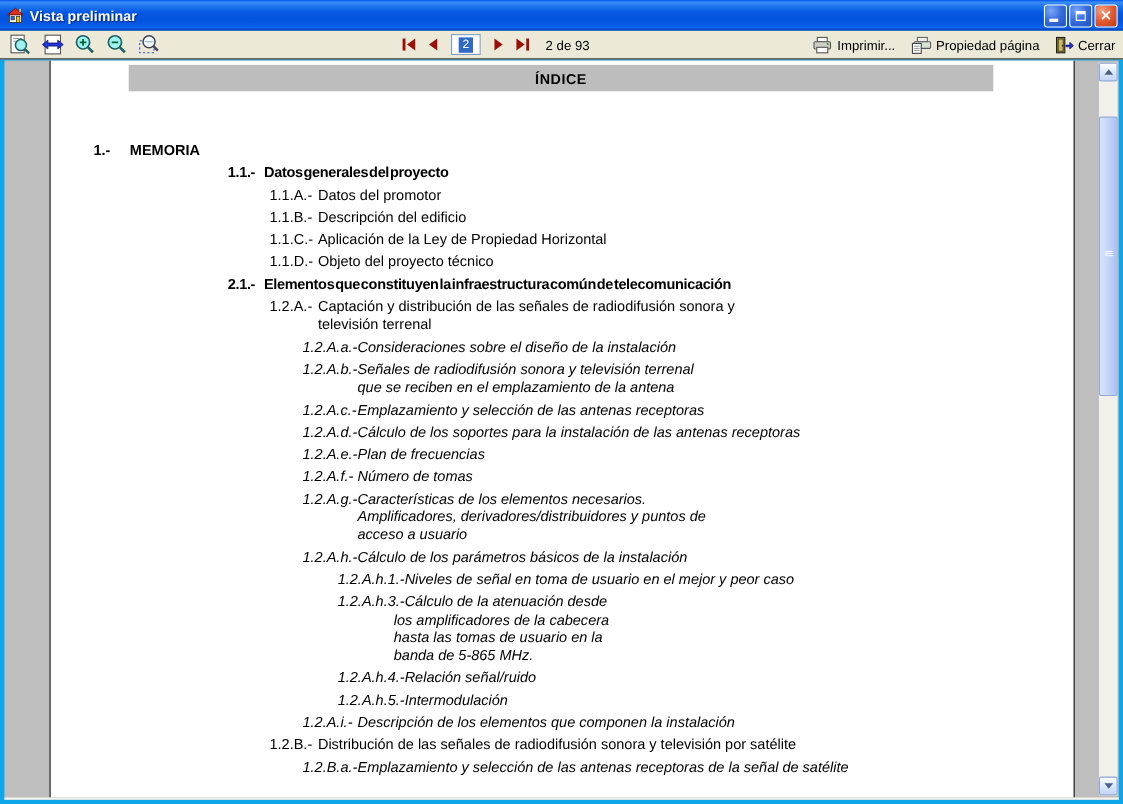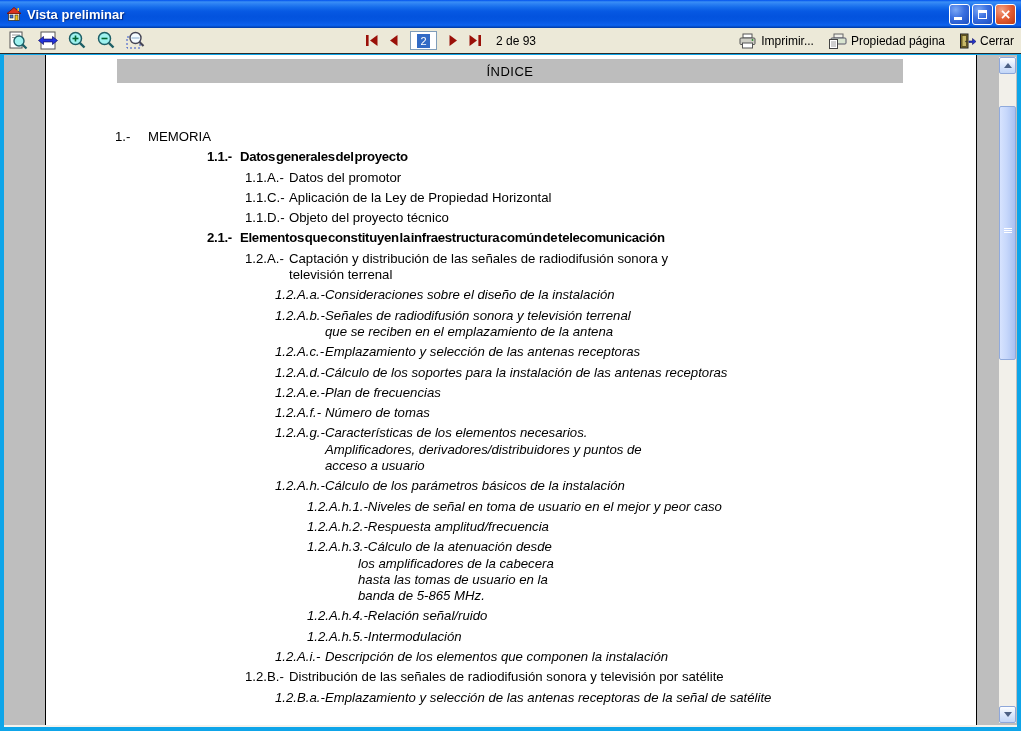--- a/index.html
+++ b/index.html
@@ -52,26 +52,26 @@
     position:absolute;top:55px;left:4px;right:4px;bottom:4px;
     background:#bebebe;border-bottom:2px solid #f4f3ee;overflow:hidden;
   }
   .page{
     position:absolute;left:41px;top:0;bottom:0;width:932px;
     background:#fff;border-left:1px solid #000;border-right:1px solid #000;
   }
   .index-header{
     position:absolute;left:71px;top:4px;width:786px;height:24px;background:#bdbdbd;
     display:flex;align-items:center;justify-content:center;
-    font-weight:normal;font-size:13px;letter-spacing:.5px;color:#000;
+    font-weight:bold;font-size:13px;letter-spacing:.5px;color:#000;
   }
   .toc{position:absolute;left:0;top:74px;width:858px;font-size:13.2px;line-height:16.3px;color:#000;}
   .toc p{margin:0 0 4px 0;}
   .e .num{display:inline-block;text-indent:0;min-width:0;}
-  .l1{padding-left:102px;text-indent:-33px;font-weight:normal;}
+  .l1{padding-left:72px;text-indent:-33px;font-weight:bold;}
   .l1 .num{min-width:33px;}
   .l2{padding-left:194px;text-indent:-33px;font-weight:bold;letter-spacing:-.3px;word-spacing:-2.6px;}
   .l2 .num{min-width:33px;}
   .l3{padding-left:243px;text-indent:-44px;}
   .l3 .num{min-width:44px;}
   .l4{padding-left:279px;text-indent:-50px;font-style:italic;}
   .l4 .num{min-width:50px;}
   .l5{padding-left:312px;text-indent:-51px;font-style:italic;}
   .l5 .num{min-width:51px;}
   
@@ -224,34 +224,34 @@
     </div>
   </div>
 
   <div class="content">
     <div class="page">
       <div class="index-header">ÍNDICE</div>
       <div class="toc">
         <p class="e l1"><span class="num">1.-</span><span>MEMORIA</span></p>
         <p class="e l2"><span class="num">1.1.-</span><span>Datos generales del proyecto</span></p>
         <p class="e l3"><span class="num">1.1.A.-</span><span>Datos del promotor</span></p>
+        <p class="e l3"><span class="num">1.1.B.-</span><span>Descripción del edificio</span></p>
         <p class="e l3"><span class="num">1.1.C.-</span><span>Aplicación de la Ley de Propiedad Horizontal</span></p>
         <p class="e l3"><span class="num">1.1.D.-</span><span>Objeto del proyecto técnico</span></p>
         <p class="e l2"><span class="num">2.1.-</span><span>Elementos que constituyen la infraestructura común de telecomunicación</span></p>
         <p class="e l3" style="width:630px"><span class="num">1.2.A.-</span><span>Captación y distribución de las señales de radiodifusión sonora y televisión terrenal</span></p>
         <p class="e l4"><span class="num">1.2.A.a.-</span><span>Consideraciones sobre el diseño de la instalación</span></p>
         <p class="e l4" style="width:585px"><span class="num">1.2.A.b.-</span><span>Señales de radiodifusión sonora y televisión terrenal que se reciben en el emplazamiento de la antena</span></p>
         <p class="e l4"><span class="num">1.2.A.c.-</span><span>Emplazamiento y selección de las antenas receptoras</span></p>
         <p class="e l4"><span class="num">1.2.A.d.-</span><span>Cálculo de los soportes para la instalación de las antenas receptoras</span></p>
         <p class="e l4"><span class="num">1.2.A.e.-</span><span>Plan de frecuencias</span></p>
         <p class="e l4"><span class="num">1.2.A.f.-</span><span>Número de tomas</span></p>
         <p class="e l4" style="width:600px"><span class="num">1.2.A.g.-</span><span>Características de los elementos necesarios. Amplificadores, derivadores/distribuidores y puntos de acceso a usuario</span></p>
         <p class="e l4"><span class="num">1.2.A.h.-</span><span>Cálculo de los parámetros básicos de la instalación</span></p>
         <p class="e l5"><span class="num">1.2.A.h.1.-</span><span>Niveles de señal en toma de usuario en el mejor y peor caso</span></p>
-        <p class="e l5"><span class="num">1.2.A.h.2.-</span><span>Respuesta amplitud/frecuencia</span></p>
         <p class="e l5" style="width:515px"><span class="num">1.2.A.h.3.-</span><span>Cálculo de la atenuación desde los amplificadores de la cabecera hasta las tomas de usuario en la banda de 5-865 MHz.</span></p>
         <p class="e l5"><span class="num">1.2.A.h.4.-</span><span>Relación señal/ruido</span></p>
         <p class="e l5"><span class="num">1.2.A.h.5.-</span><span>Intermodulación</span></p>
         <p class="e l4"><span class="num">1.2.A.i.-</span><span>Descripción de los elementos que componen la instalación</span></p>
         <p class="e l3"><span class="num">1.2.B.-</span><span>Distribución de las señales de radiodifusión sonora y televisión por satélite</span></p>
         <p class="e l4"><span class="num">1.2.B.a.-</span><span>Emplazamiento y selección de las antenas receptoras de la señal de satélite</span></p>
 
       </div>
     </div>
 

